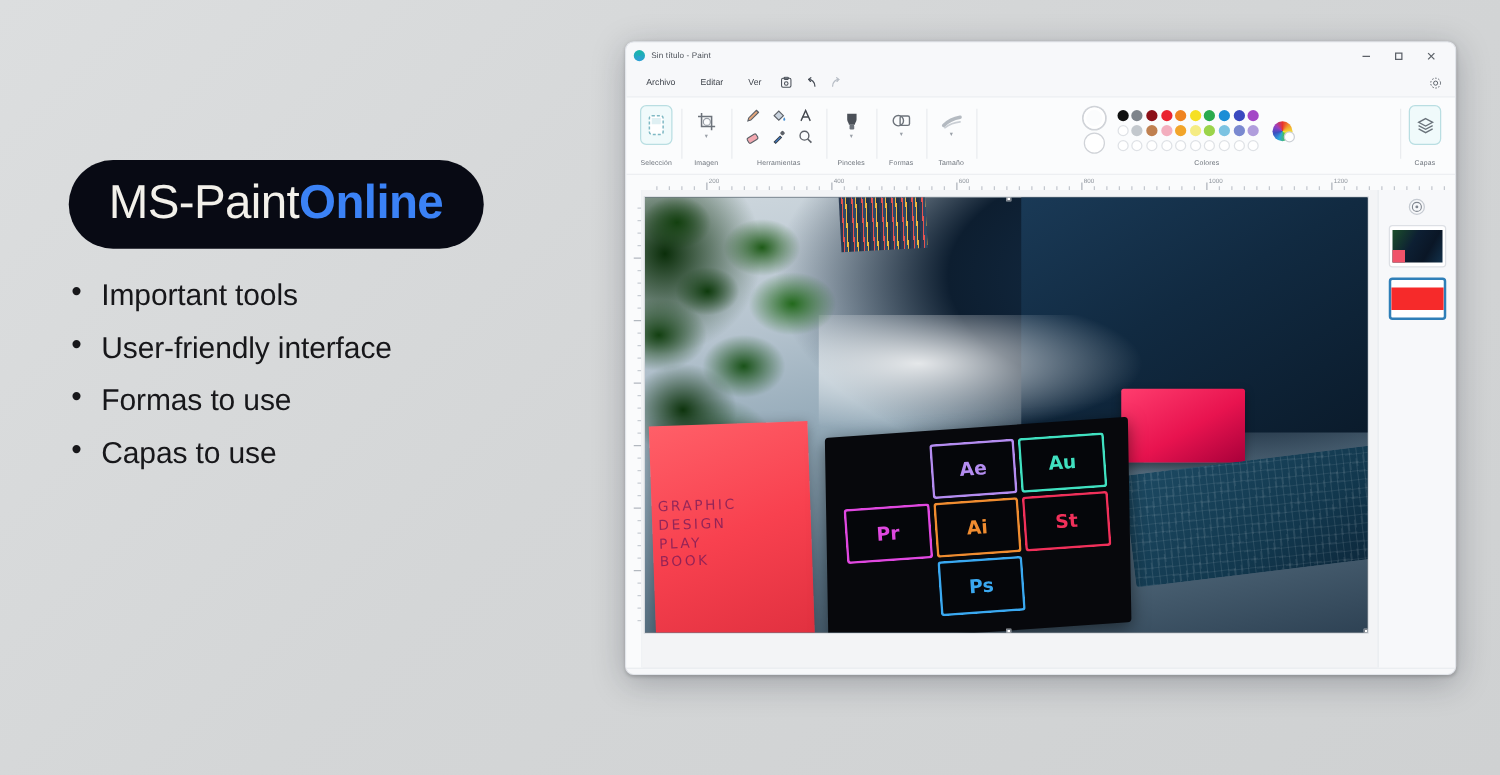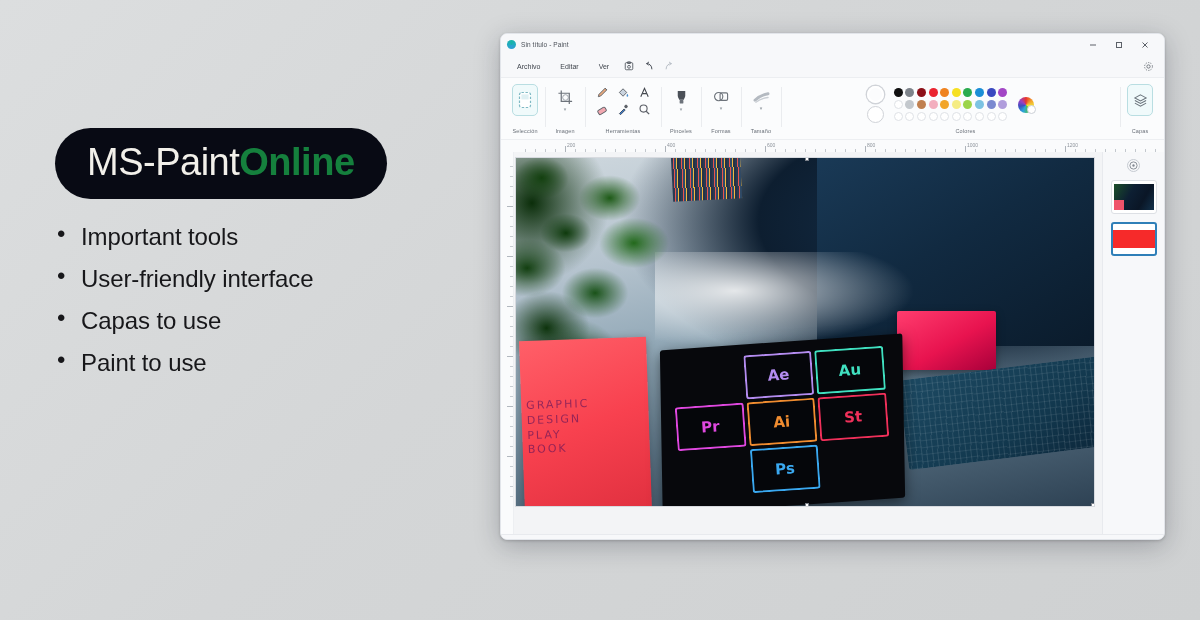--- a/index.html
+++ b/index.html
@@ -15,21 +15,21 @@
   #promo-heading {
     font-size: 30px; font-weight: 400; color: #141414;
     letter-spacing: -0.2px; line-height: 1.1;
   }
   #brand-pill {
     margin-top: 16px; display: inline-block;
     background: #080a14; border-radius: 40px;
     padding: 13px 32px 15px 32px;
   }
   #brand-pill .b1 { font-size: 38px; color: #f2f0ea; font-weight: 400; letter-spacing: -0.5px; }
-  #brand-pill .b2 { font-size: 38px; color: #15803d; font-weight: 700; letter-spacing: -0.5px; }
+  #brand-pill .b2 { font-size: 38px; color: #3b82f6; font-weight: 700; letter-spacing: -0.5px; }
   #feature-list { margin-top: 26px; list-style: none; }
   #feature-list li {
     font-size: 24px; color: #17171a; line-height: 1; padding: 0 0 18px 26px;
     position: relative; letter-spacing: -0.1px;
   }
   #feature-list li::before {
     content: "\2022"; position: absolute; left: 2px; top: -3px;
     font-size: 24px; color: #17171a;
   }
 
@@ -195,22 +195,22 @@
 </head>
 <body>
 
 <div id="promo">
   <div id="brand-pill">
     <span class="b1">MS-Paint</span><span class="b2">Online</span>
   </div>
   <ul id="feature-list">
     <li>Important tools</li>
     <li>User-friendly interface</li>
+    <li>Formas to use</li>
     <li>Capas to use</li>
-    <li>Paint to use</li>
   </ul>
 </div>
 
 <div id="paint-window">
 
   <div id="titlebar">
     <div id="app-icon"></div>
     <div id="title-text">Sin título - Paint</div>
     <div id="win-controls">
       <div class="win-btn">

